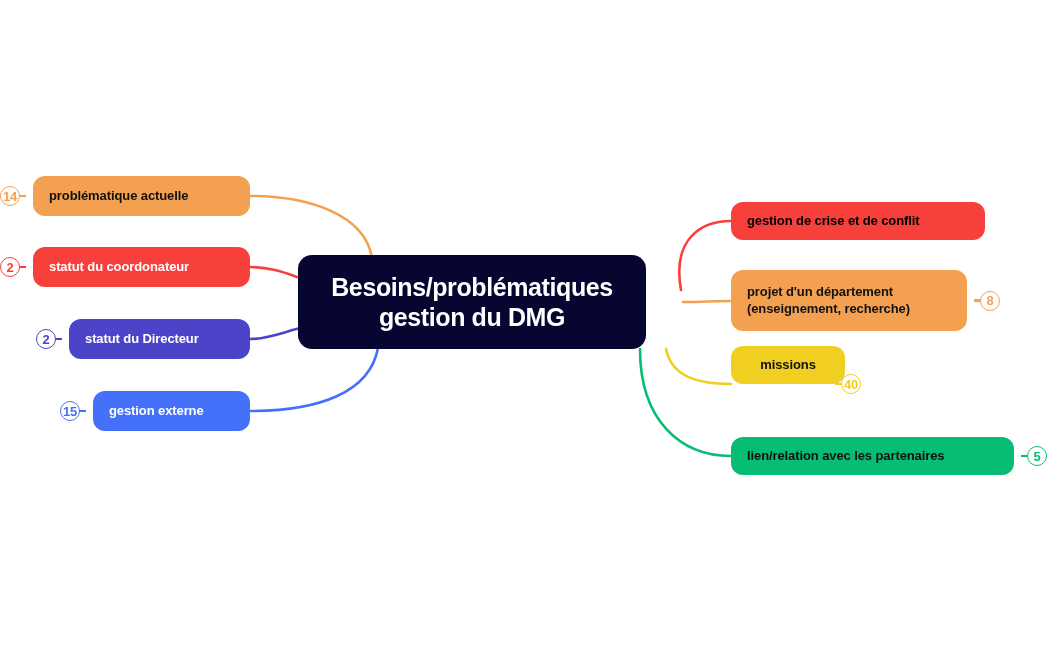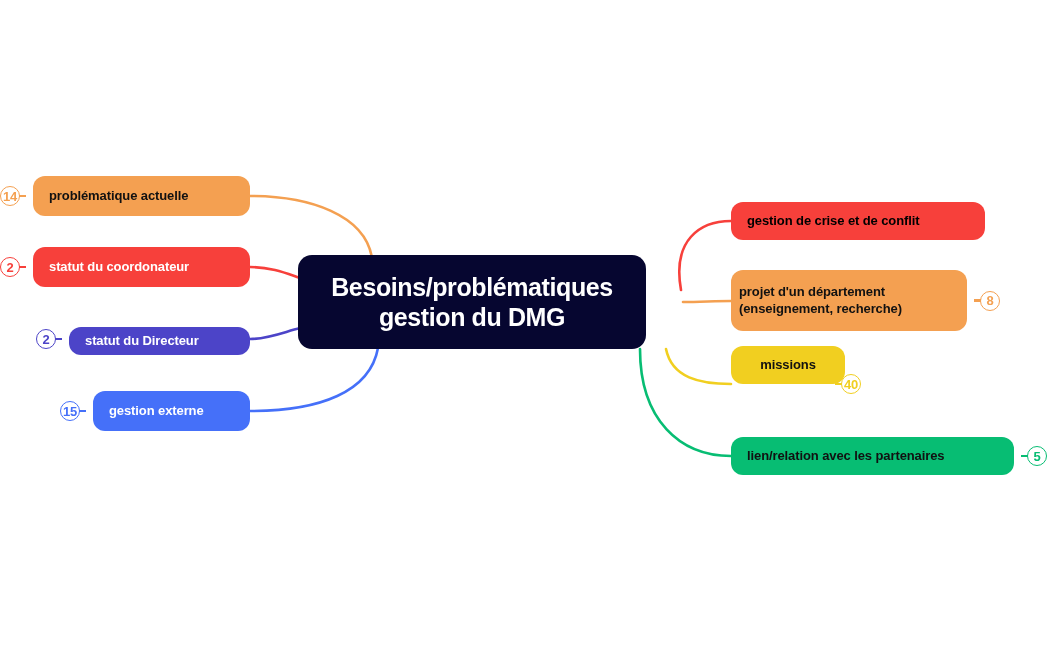--- a/index.html
+++ b/index.html
@@ -99,32 +99,32 @@
       <div class="node" style="left: 33px; top: 176px; width: 217px; height: 40px; background: rgb(244, 160, 81); color: rgb(17, 17, 17);"><span>problématique actuelle</span></div>
       <div class="badge left" style="color: rgb(244, 160, 81); top: 186px; left: 0px;">
         <span class="badge-stub"></span>
         <span>14</span>
       </div>
       <div class="node" style="left: 33px; top: 247px; width: 217px; height: 40px; background: rgb(247, 64, 59); color: rgb(255, 255, 255);"><span>statut du coordonateur</span></div>
       <div class="badge left" style="color: rgb(247, 64, 59); top: 257px; left: 0px;">
         <span class="badge-stub"></span>
         <span>2</span>
       </div>
-      <div class="node" style="left: 69px; top: 319px; width: 181px; height: 28px; background: rgb(76, 68, 200); color: rgb(255, 255, 255); margin-top: 8px;"><span>statut du Directeur</span></div>
+      <div class="node" style="left: 69px; top: 319px; width: 181px; height: 40px; background: rgb(76, 68, 200); color: rgb(255, 255, 255);"><span>statut du Directeur</span></div>
       <div class="badge left" style="color: rgb(76, 68, 200); top: 329px; left: 36px;">
         <span class="badge-stub"></span>
         <span>2</span>
       </div>
       <div class="node" style="left: 93px; top: 391px; width: 157px; height: 40px; background: rgb(69, 112, 249); color: rgb(255, 255, 255);"><span>gestion externe</span></div>
       <div class="badge left" style="color: rgb(69, 112, 249); top: 401px; left: 60px;">
         <span class="badge-stub"></span>
         <span>15</span>
       </div>
       <div class="node" style="left: 731px; top: 202px; width: 254px; height: 38px; background: rgb(247, 64, 59); color: #000000;"><span>gestion de crise et de conflit</span></div>
-      <div class="node" style="left: 731px; top: 270px; width: 236px; height: 61px; background: rgb(244, 160, 81); color: rgb(17, 17, 17); padding-left: 8px;"><span>projet d'un département
+      <div class="node" style="left: 731px; top: 270px; width: 236px; height: 61px; background: rgb(244, 160, 81); color: rgb(17, 17, 17);"><span>projet d'un département
 (enseignement, recherche)</span></div>
       <div class="badge right" style="color: rgb(244, 160, 81); top: 290.5px; left: 980px;">
         <span class="badge-stub"></span>
         <span>8</span>
       </div>
       <div class="node" style="left: 731px; top: 346px; width: 114px; height: 38px; background: rgb(241, 207, 32); color: rgb(17, 17, 17); justify-content: center;"><span>missions</span></div>
       <div class="badge right" style="color: rgb(241, 207, 32); top: 374px; left: 841px;">
         <span class="badge-stub"></span>
         <span>40</span>
       </div>

